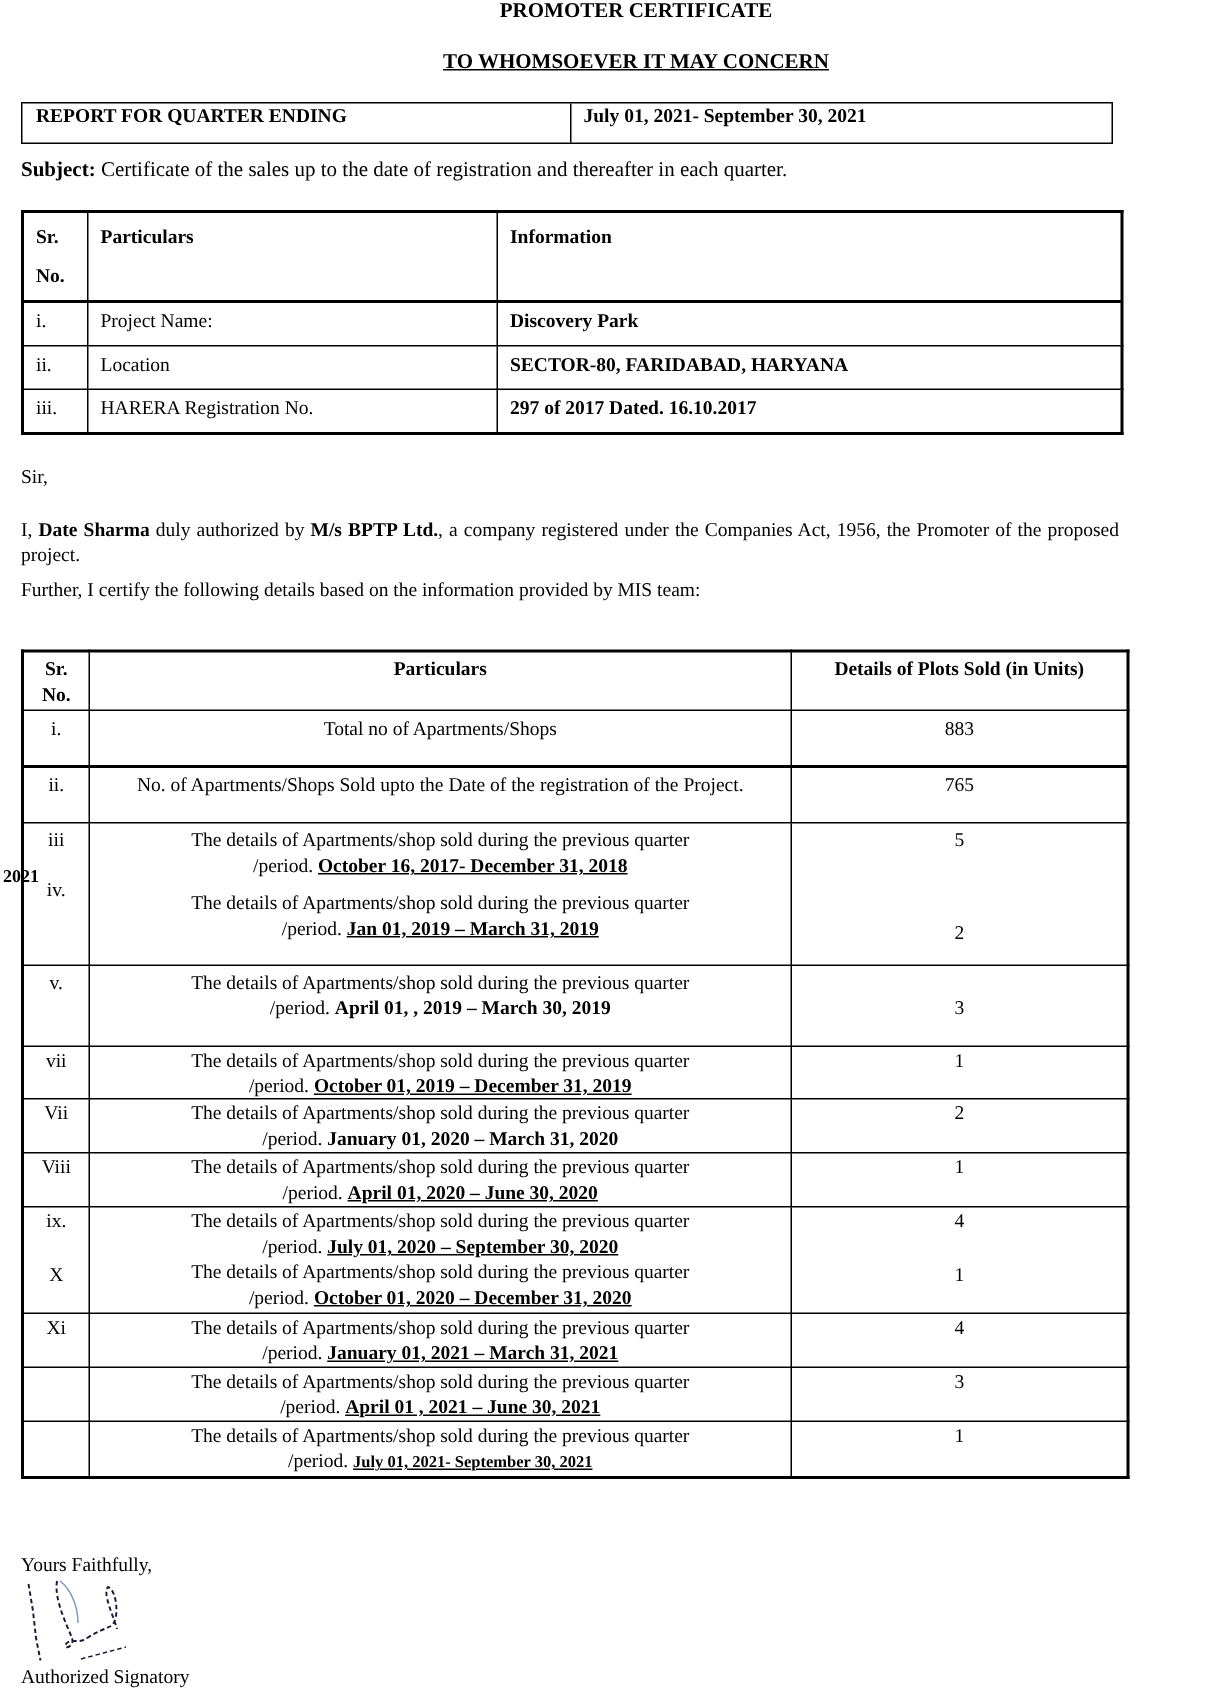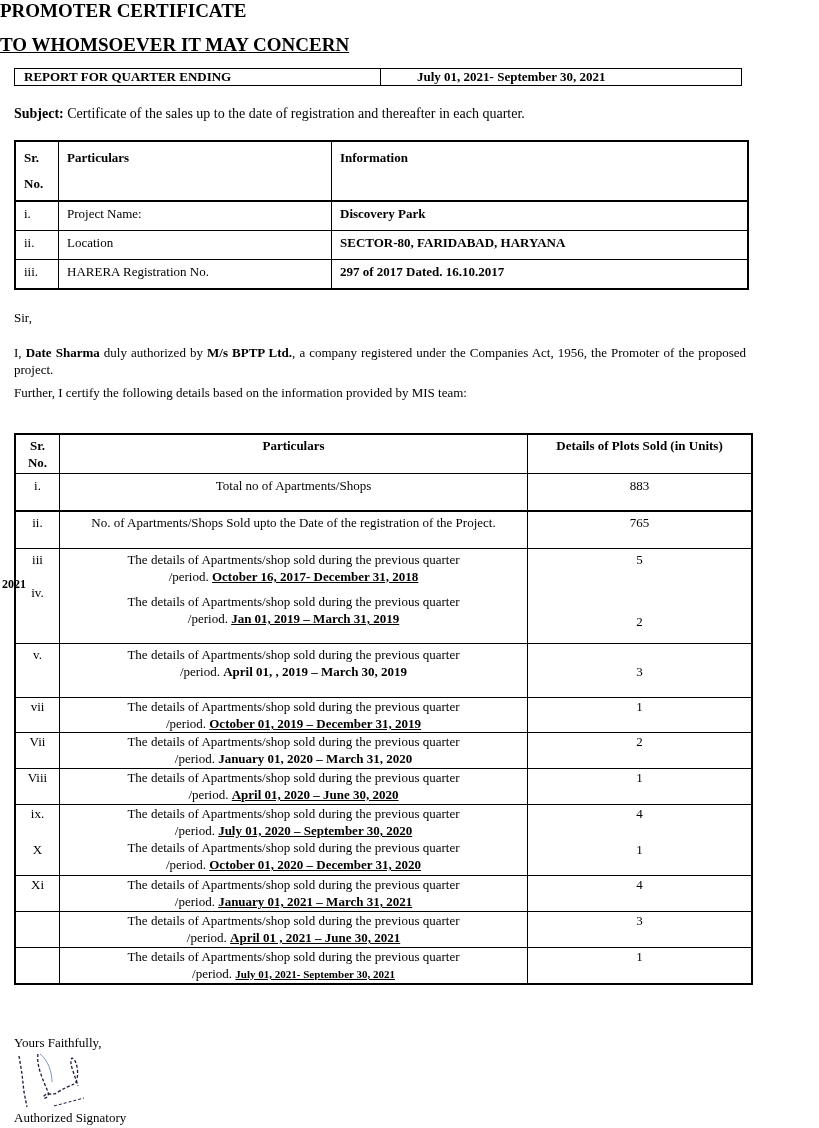--- a/index.html
+++ b/index.html
@@ -2,26 +2,26 @@
 <html><head>
 <meta charset="utf-8">
 <style>
   html, body { margin: 0; padding: 0; background: #ffffff; }
   body {
     width: 819px; height: 1128px; position: relative; overflow: hidden;
     font-family: "Liberation Serif", "DejaVu Serif", serif;
     color: #000; font-size: 13px;
   }
   .abs { position: absolute; }
-  .title { left: 0; width: 760px; font-weight: bold; font-size: 19px; }
+  .title { left: 0; width: 760px; text-align: center; font-weight: bold; font-size: 14px; padding-left: 44px; }
   .u { text-decoration: underline; }
   .b { font-weight: bold; }
 
   
-  .qbox { left: 14px; top: 68px; width: 728px; height: 18px; border: 1.5px solid #000; display: flex; box-sizing: border-box; gap: 28px; }
+  .qbox { left: 14px; top: 68px; width: 728px; height: 28px; border: 1.5px solid #000; display: flex; box-sizing: border-box; }
   .qbox .l { width: 366px; border-right: 1px solid #000; padding-left: 9px; font-weight: bold; font-size: 13px; line-height: 16px; box-sizing: border-box; }
   .qbox .r { flex: 1; padding-left: 8px; font-weight: bold; font-size: 13px; line-height: 16px; }
 
   .subject { left: 14px; top: 106px; font-size: 14px; }
 
   
   table { border-collapse: collapse; }
   .ptab { left: 14px; top: 140px; width: 735px; }
   .ptab td { border: 1px solid #000; vertical-align: top; font-size: 13px; padding: 0 0 0 8px; }
   .ptab { border: 2px solid #000; }

